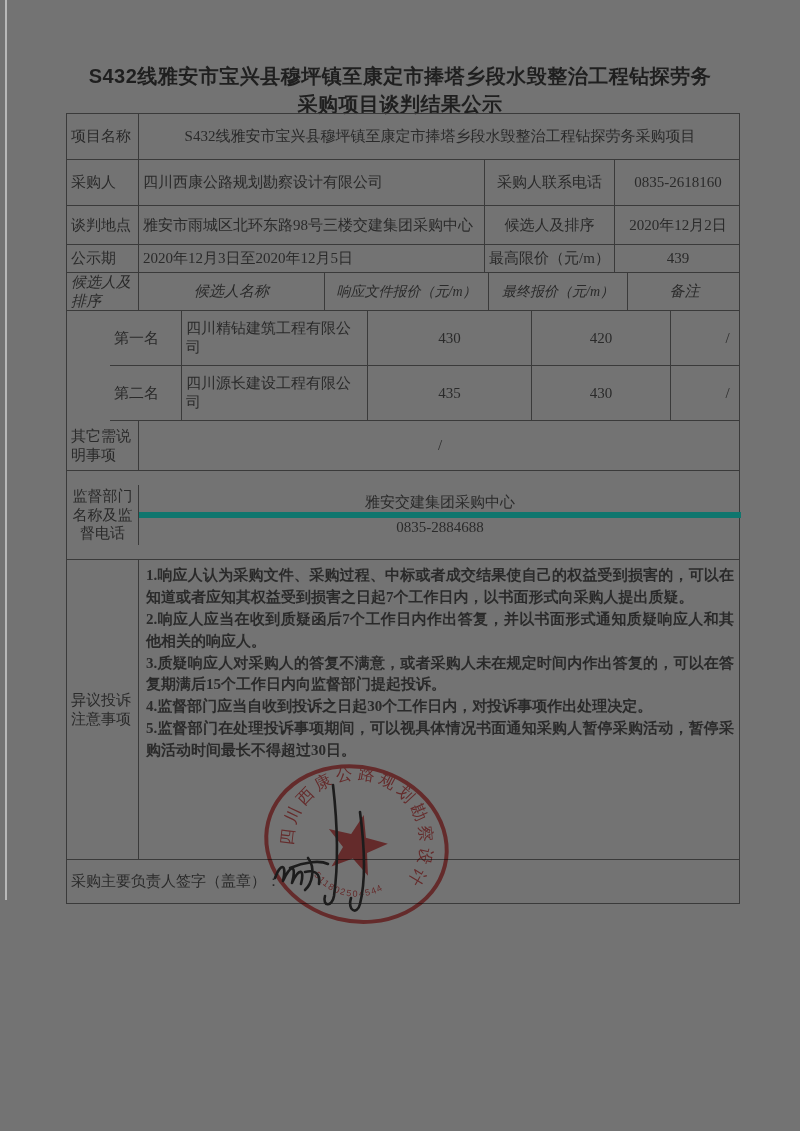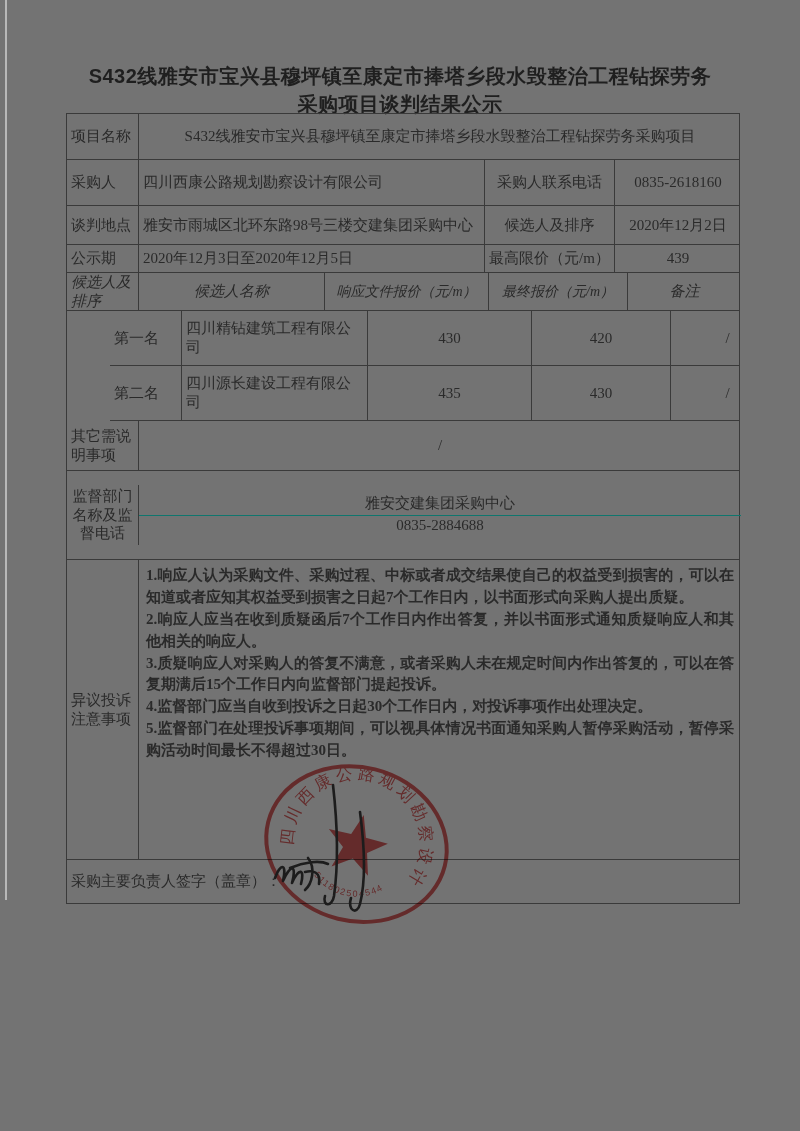--- a/index.html
+++ b/index.html
@@ -50,21 +50,21 @@
   .w126 { width:126px; flex:0 0 126px; }
   .w186 { width:186px; flex:0 0 186px; }
   .w164 { width:164px; flex:0 0 164px; }
   .w139 { width:139px; flex:0 0 139px; }
   .w113 { width:113px; flex:0 0 113px; }
   .hdr14 { font-size:14px; }
   .split { display:flex; flex-direction:column; padding:0; align-items:stretch; }
   .split > div {
     flex:1 1 50%; display:flex; align-items:center; justify-content:center;
   }
-  .split > div:first-child { border-bottom:1px solid #0f766e;font-family:Liberation Mono, monospace; }
+  .split > div:first-child { border-bottom:6px solid #0f766e; }
   .obj-cell { align-items:flex-start; padding:5px 7px 4px 7px; }
   .obj-text { font-size:15px; line-height:1.46; text-align:justify;font-weight:bold; }
   .sig-row .cell { padding-left:4px; }
   .seal { position:absolute; left:258px; top:760px; width:200px; height:172px;
           mix-blend-mode:multiply; z-index:5; }
   .signature { position:absolute; left:270px; top:778px; width:116px; height:142px;
                z-index:6; }
 </style>
 </head>
 <body>

